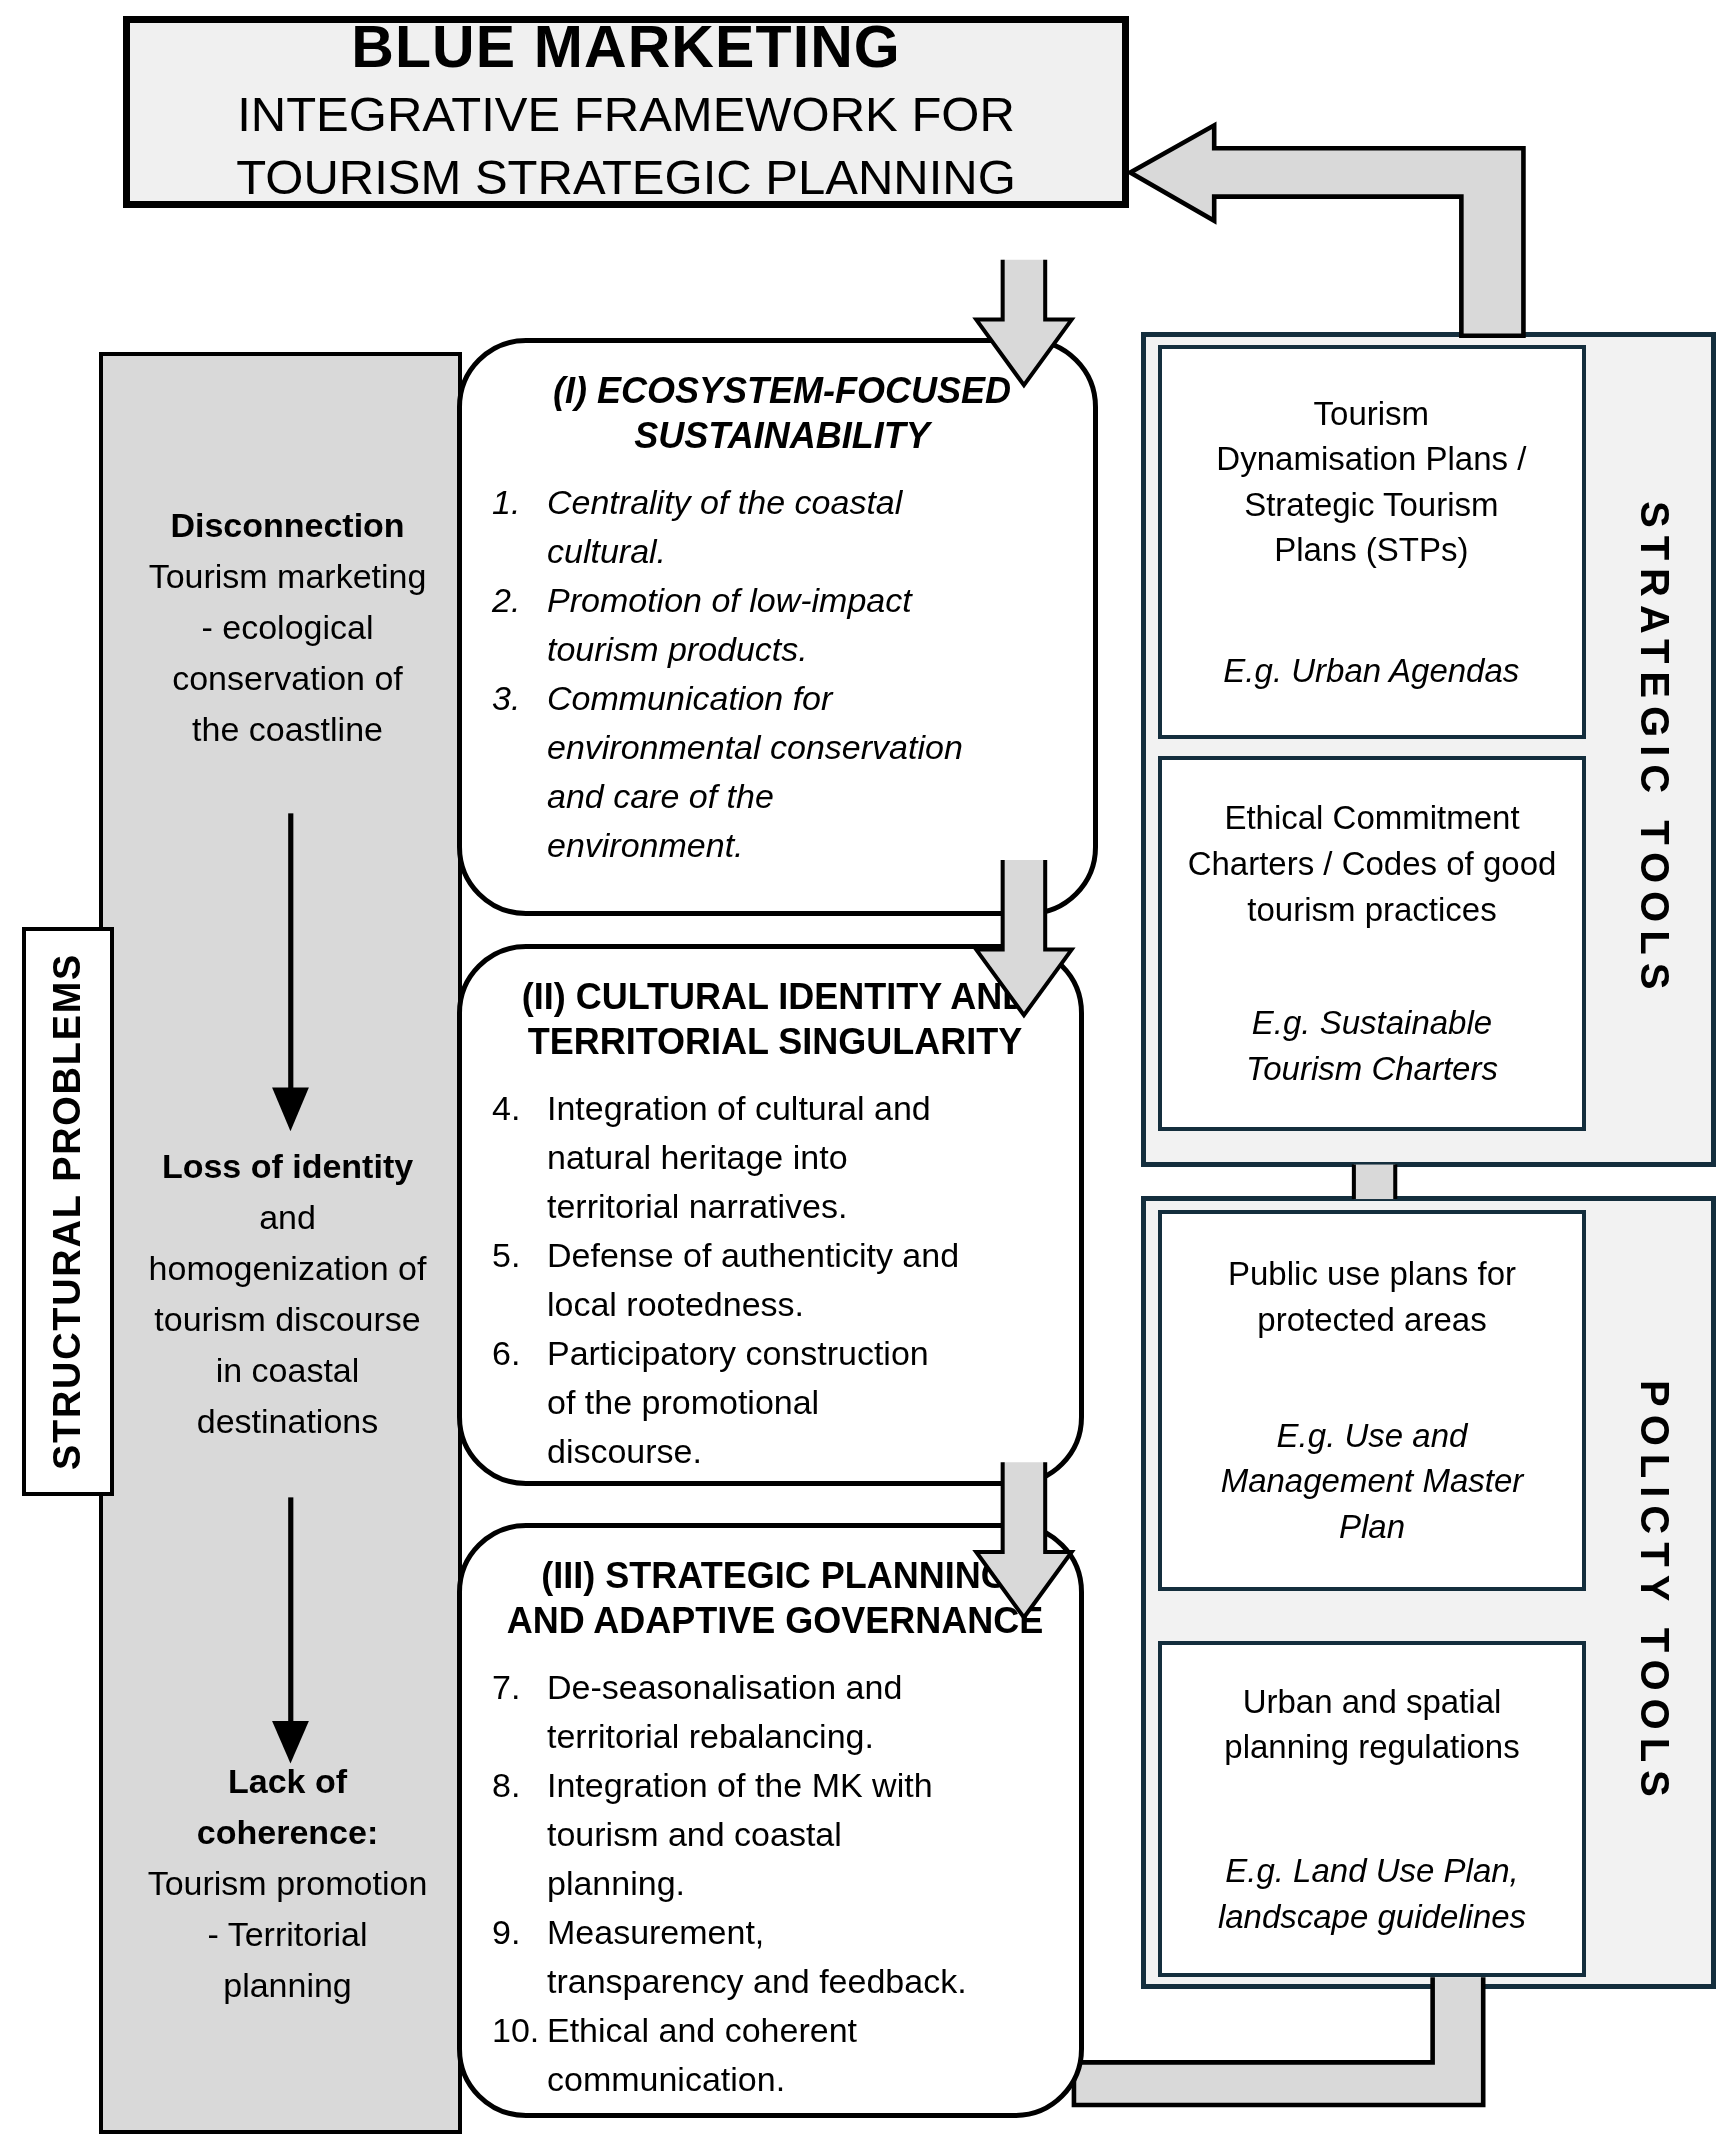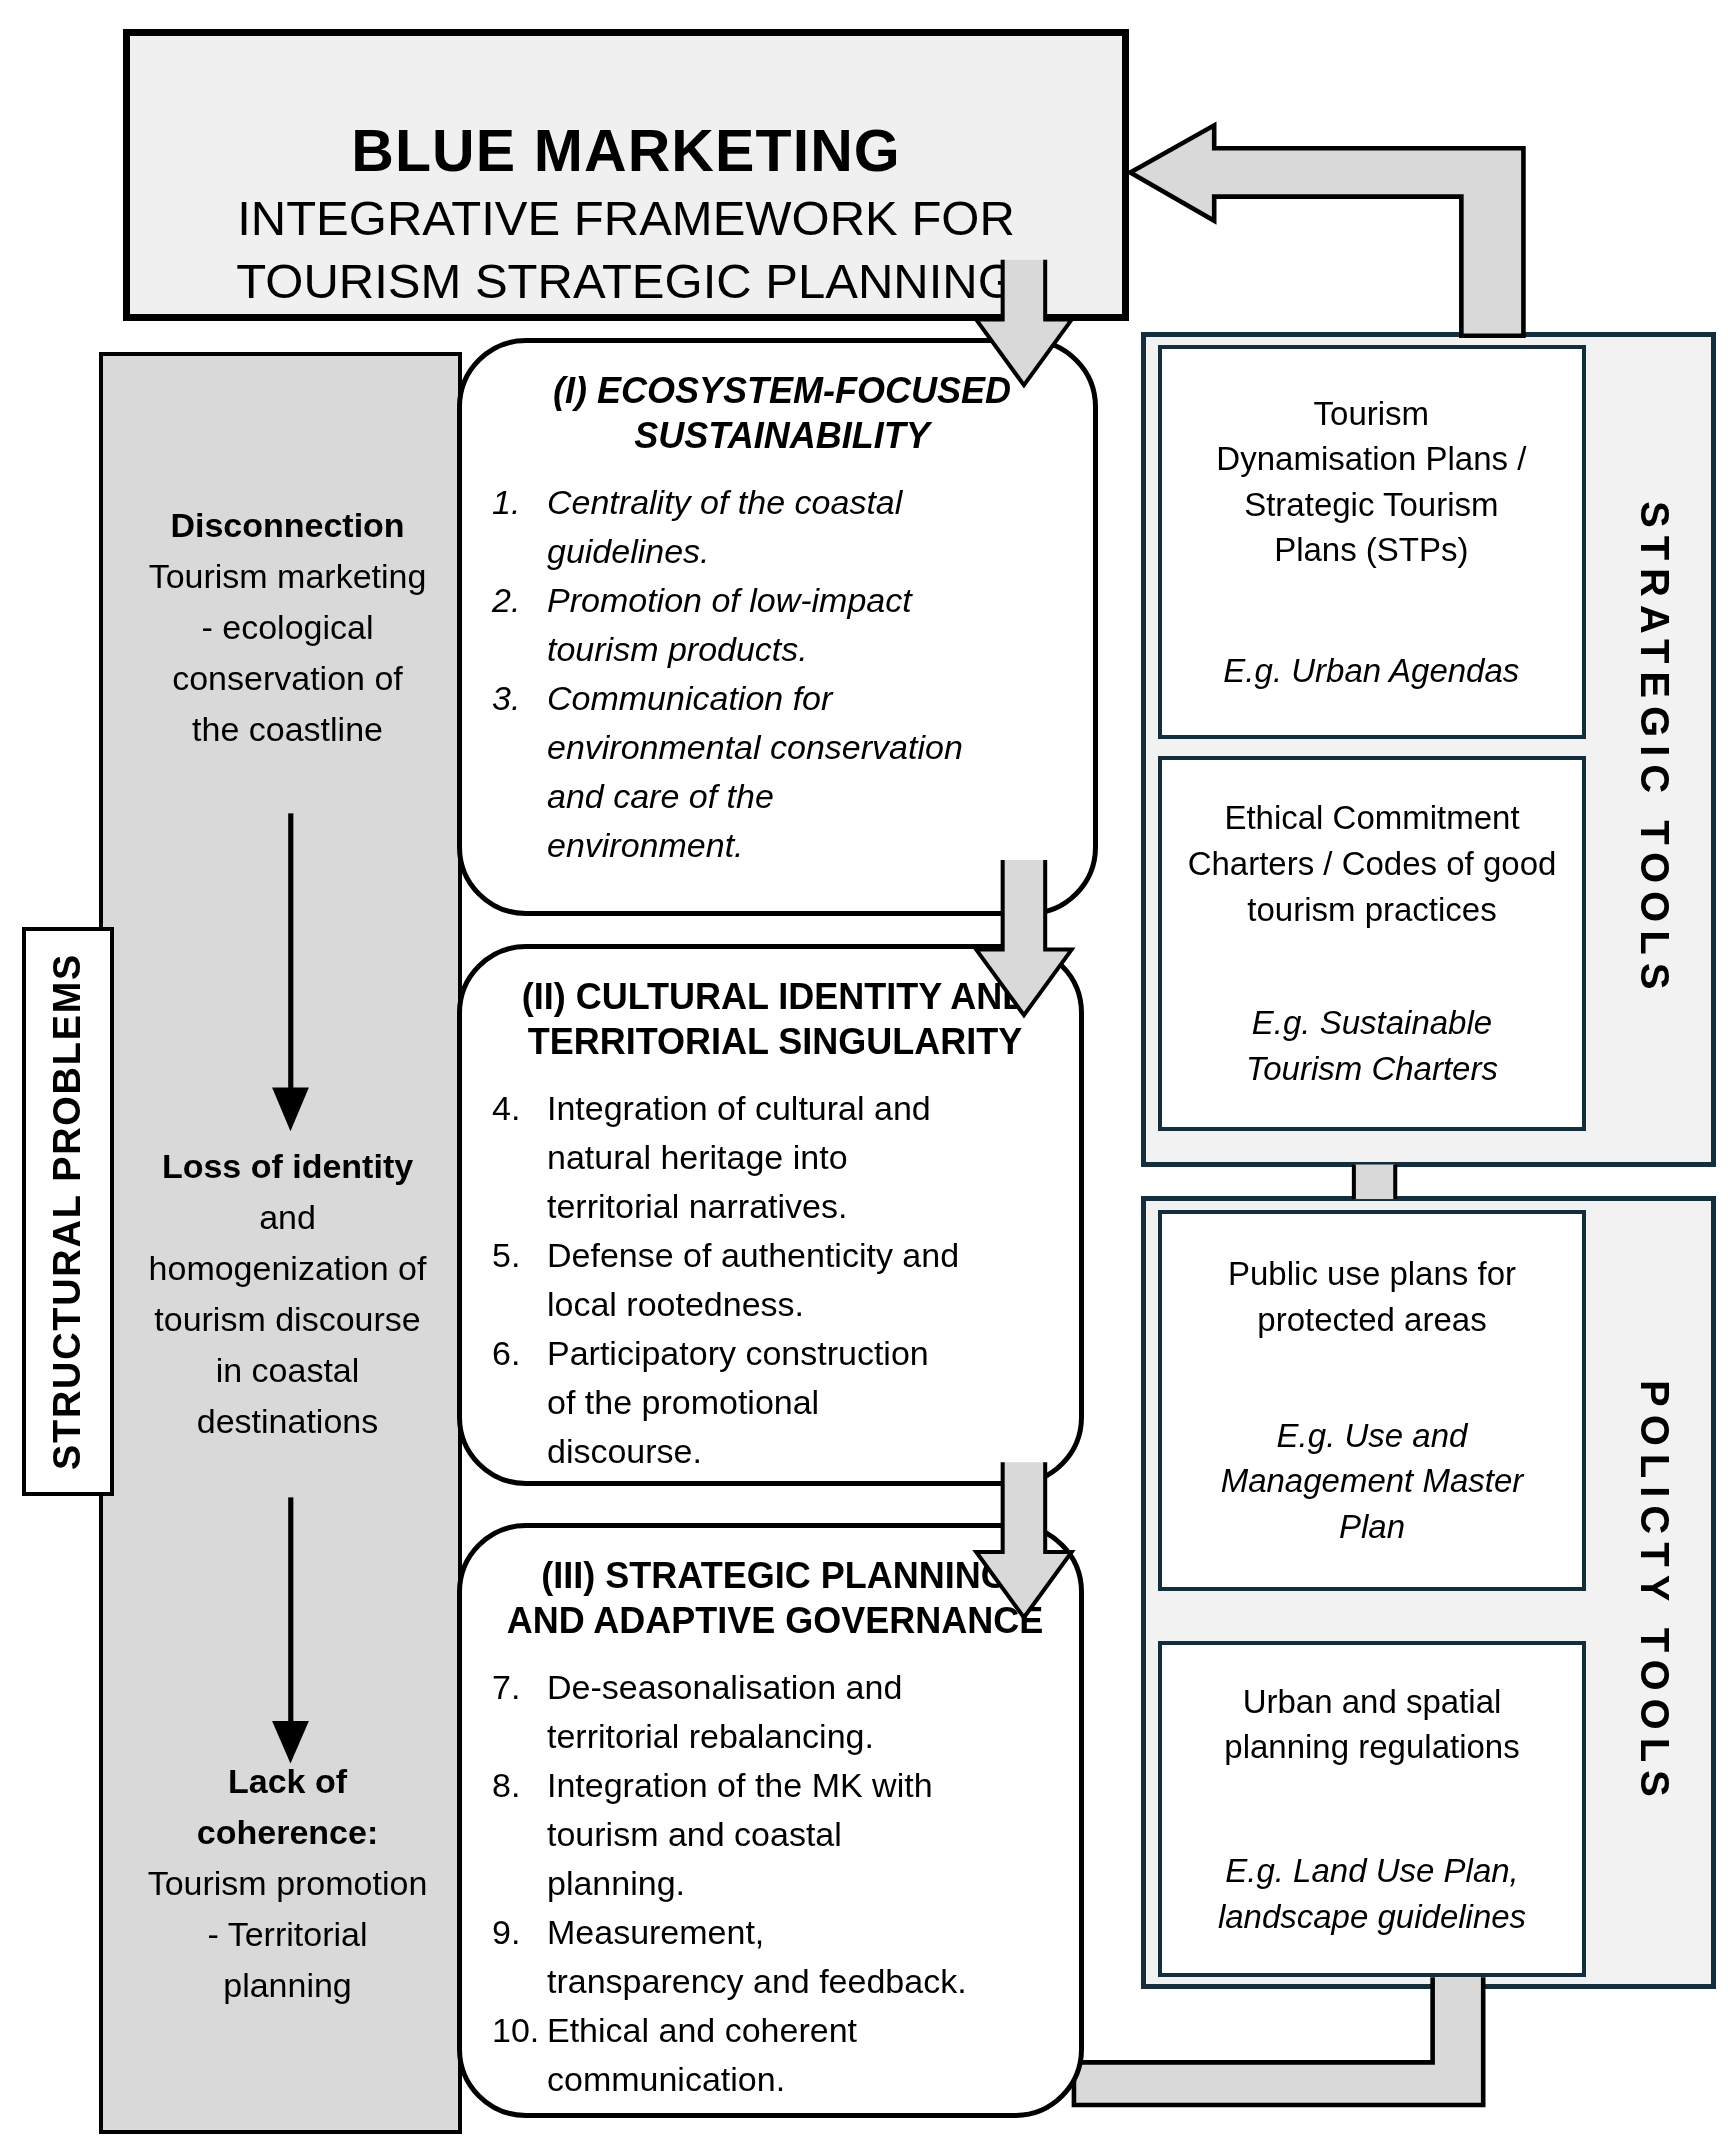--- a/index.html
+++ b/index.html
@@ -2,23 +2,23 @@
 <html style="font-size:9.2px"><head>
 <meta charset="utf-8">
 <style>
   html,body{margin:0;padding:0;background:#ffffff;}
   .canvas{position:relative;width:1730px;height:2140px;background:#ffffff;
           font-family:"Liberation Sans",sans-serif;color:#000;overflow:hidden;}
   .abs{position:absolute;box-sizing:border-box;}
   .pre{white-space:pre-line;}
 
   
-  .title-box{left:123px;top:29px;width:1006px;height:292px;background:#f0f0f0;
+  .title-box{left:123px;top:16px;width:1006px;height:192px;background:#f0f0f0;
              border:7px solid #000;z-index:3;display:flex;flex-direction:column;
-             align-items:center;justify-content:flex-end;text-align:center;}
+             align-items:center;justify-content:center;text-align:center;}
   .title-box .t1{font-size:59px;font-weight:bold;letter-spacing:1.1px;line-height:1.15;}
   .title-box .t2{font-size:49px;line-height:1.3;margin-top:1px;}
 
   
   .left-panel{left:99px;top:352px;width:363px;height:1782px;background:#d9d9d9;
               border:4.6px solid #000;z-index:1;}
   .sp-label{left:22px;top:927px;width:92px;height:569px;background:#ffffff;
             border:4.6px solid #000;z-index:3;display:flex;align-items:center;justify-content:center;}
   .sp-label span{transform:rotate(-90deg);white-space:nowrap;font-weight:bold;
                  font-size:38px;letter-spacing:1.7px;}
@@ -114,21 +114,21 @@
 - Territorial
 planning</div>
   </div>
 
   <section class="abs pillar pillar-1">
     <h2 class="pre">(I) ECOSYSTEM-FOCUSED
 SUSTAINABILITY</h2>
     <div class="item">
       <span class="num">1.</span>
       <span class="txt pre">Centrality of the coastal
-guidelines.</span>
+cultural.</span>
     </div>
     <div class="item">
       <span class="num">2.</span>
       <span class="txt pre">Promotion of low-impact
 tourism products.</span>
     </div>
     <div class="item">
       <span class="num">3.</span>
       <span class="txt pre">Communication for
 environmental conservation

